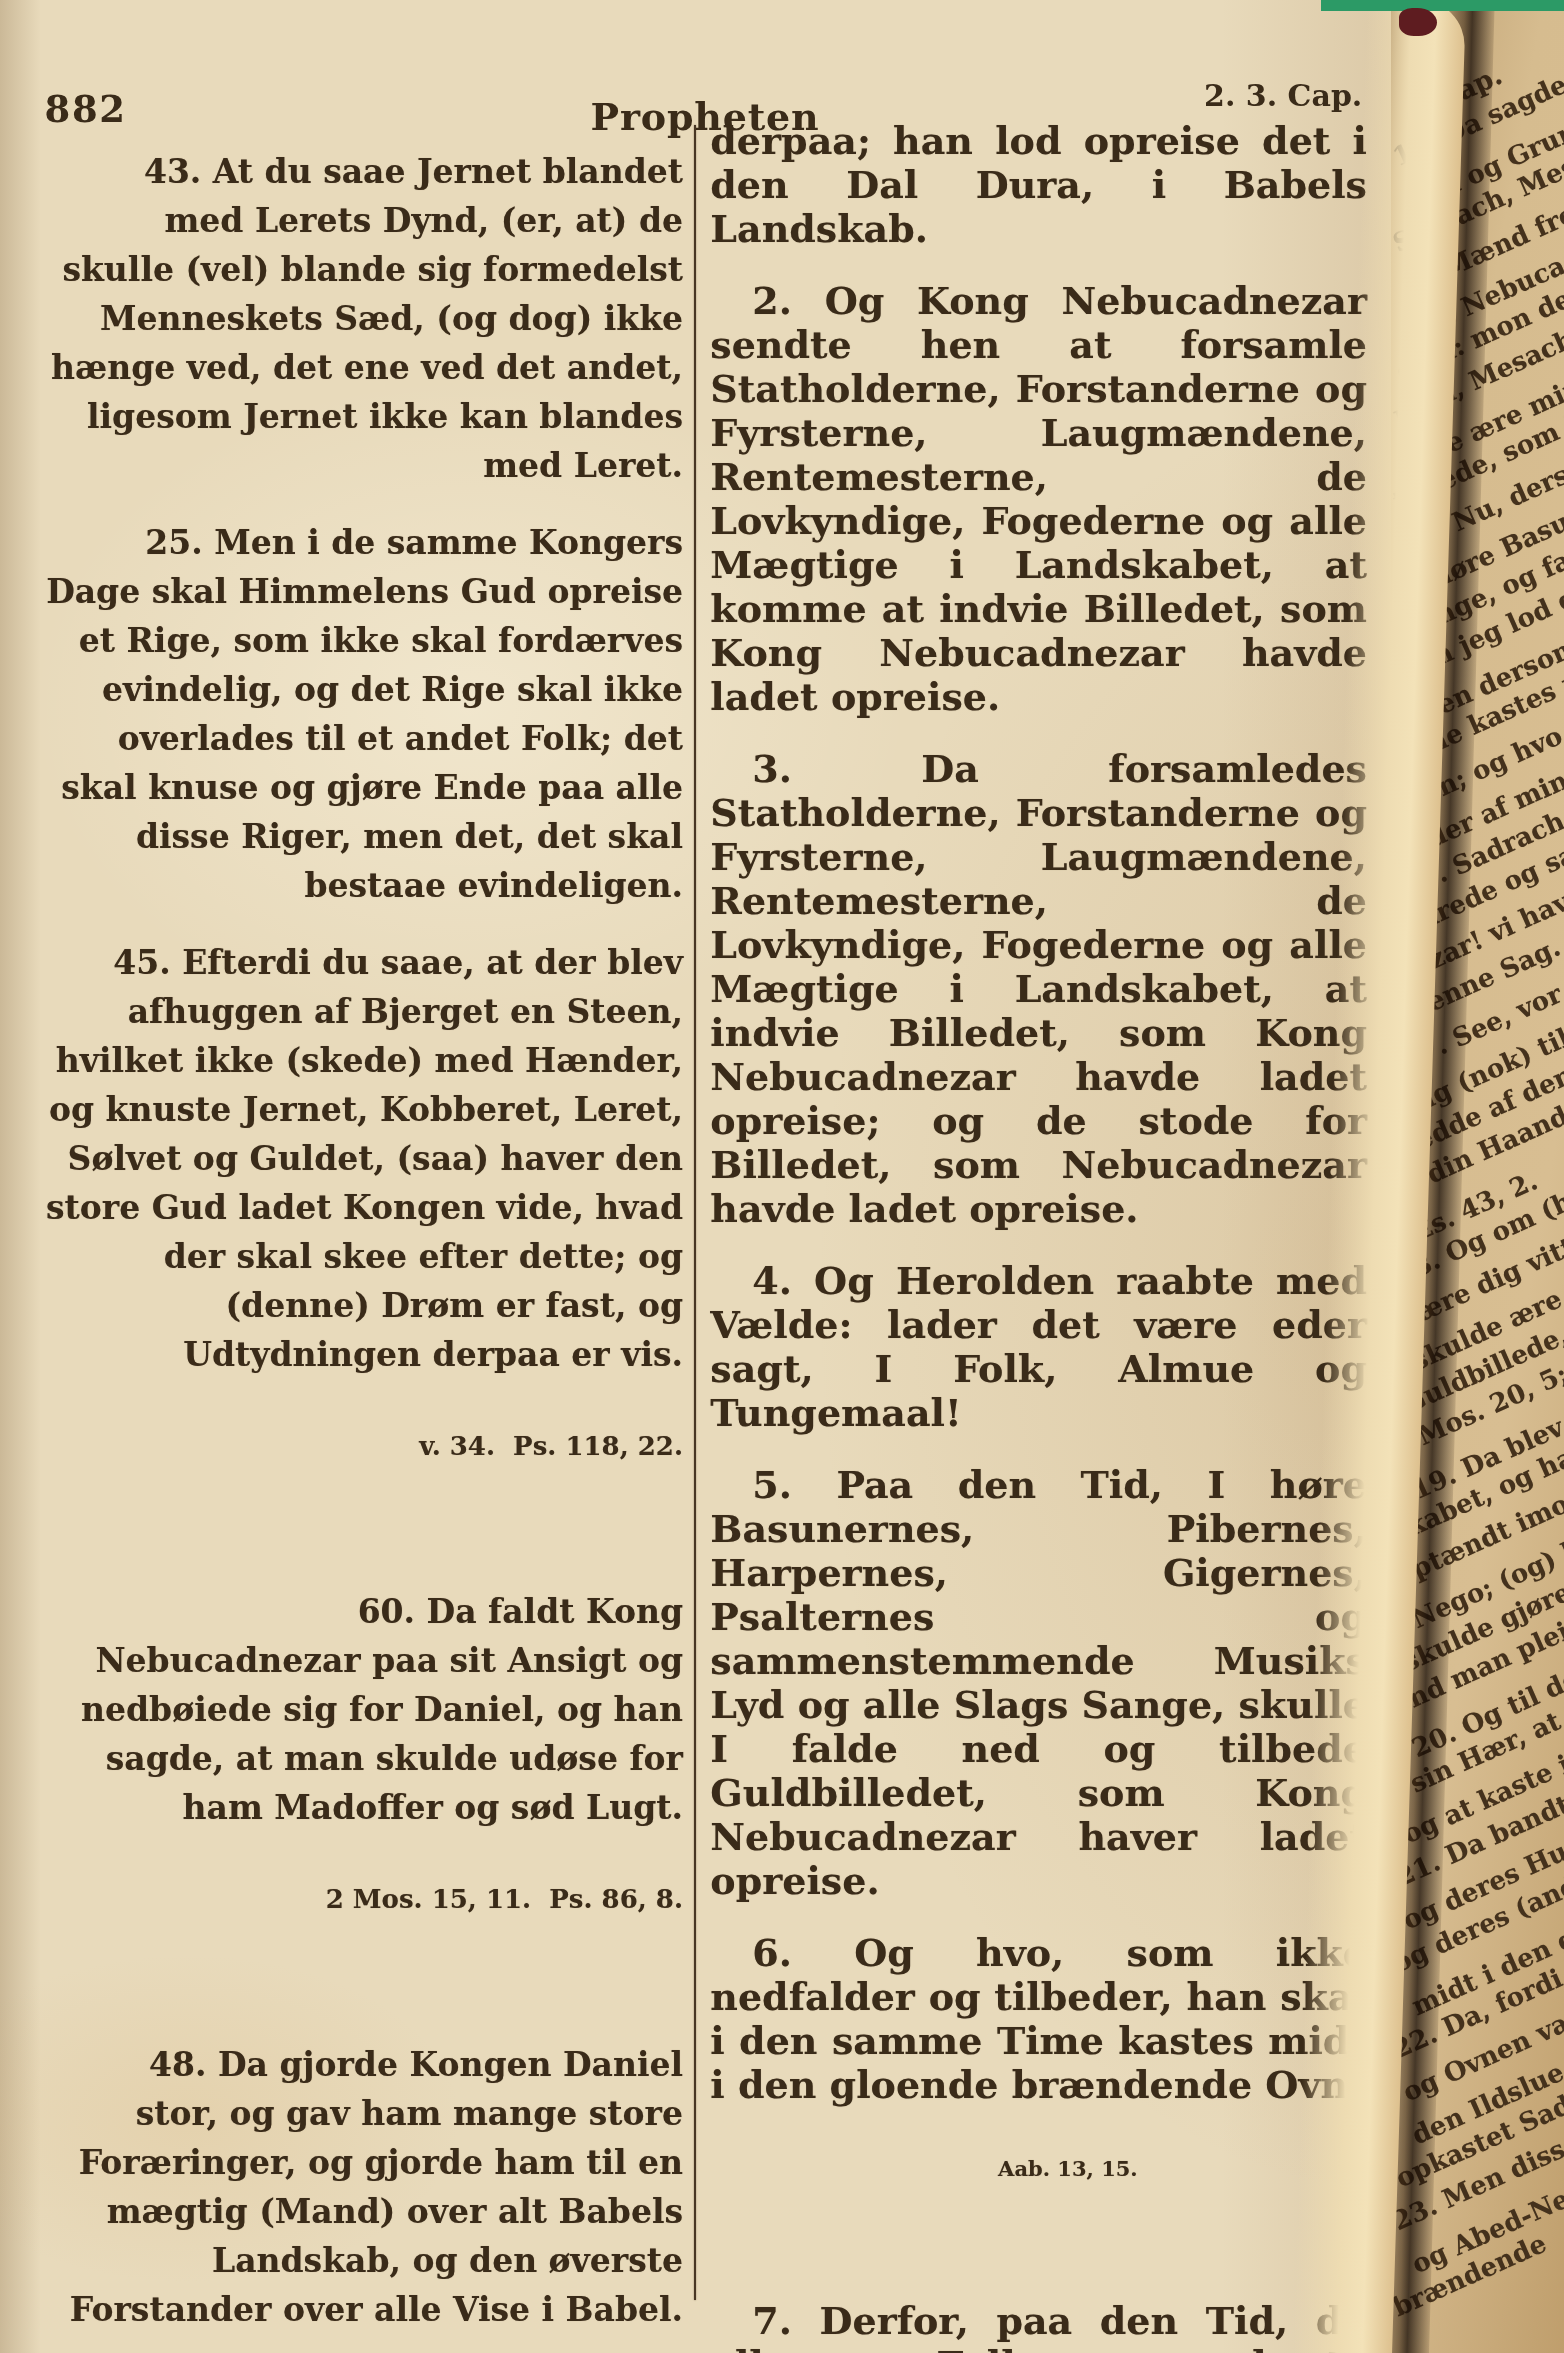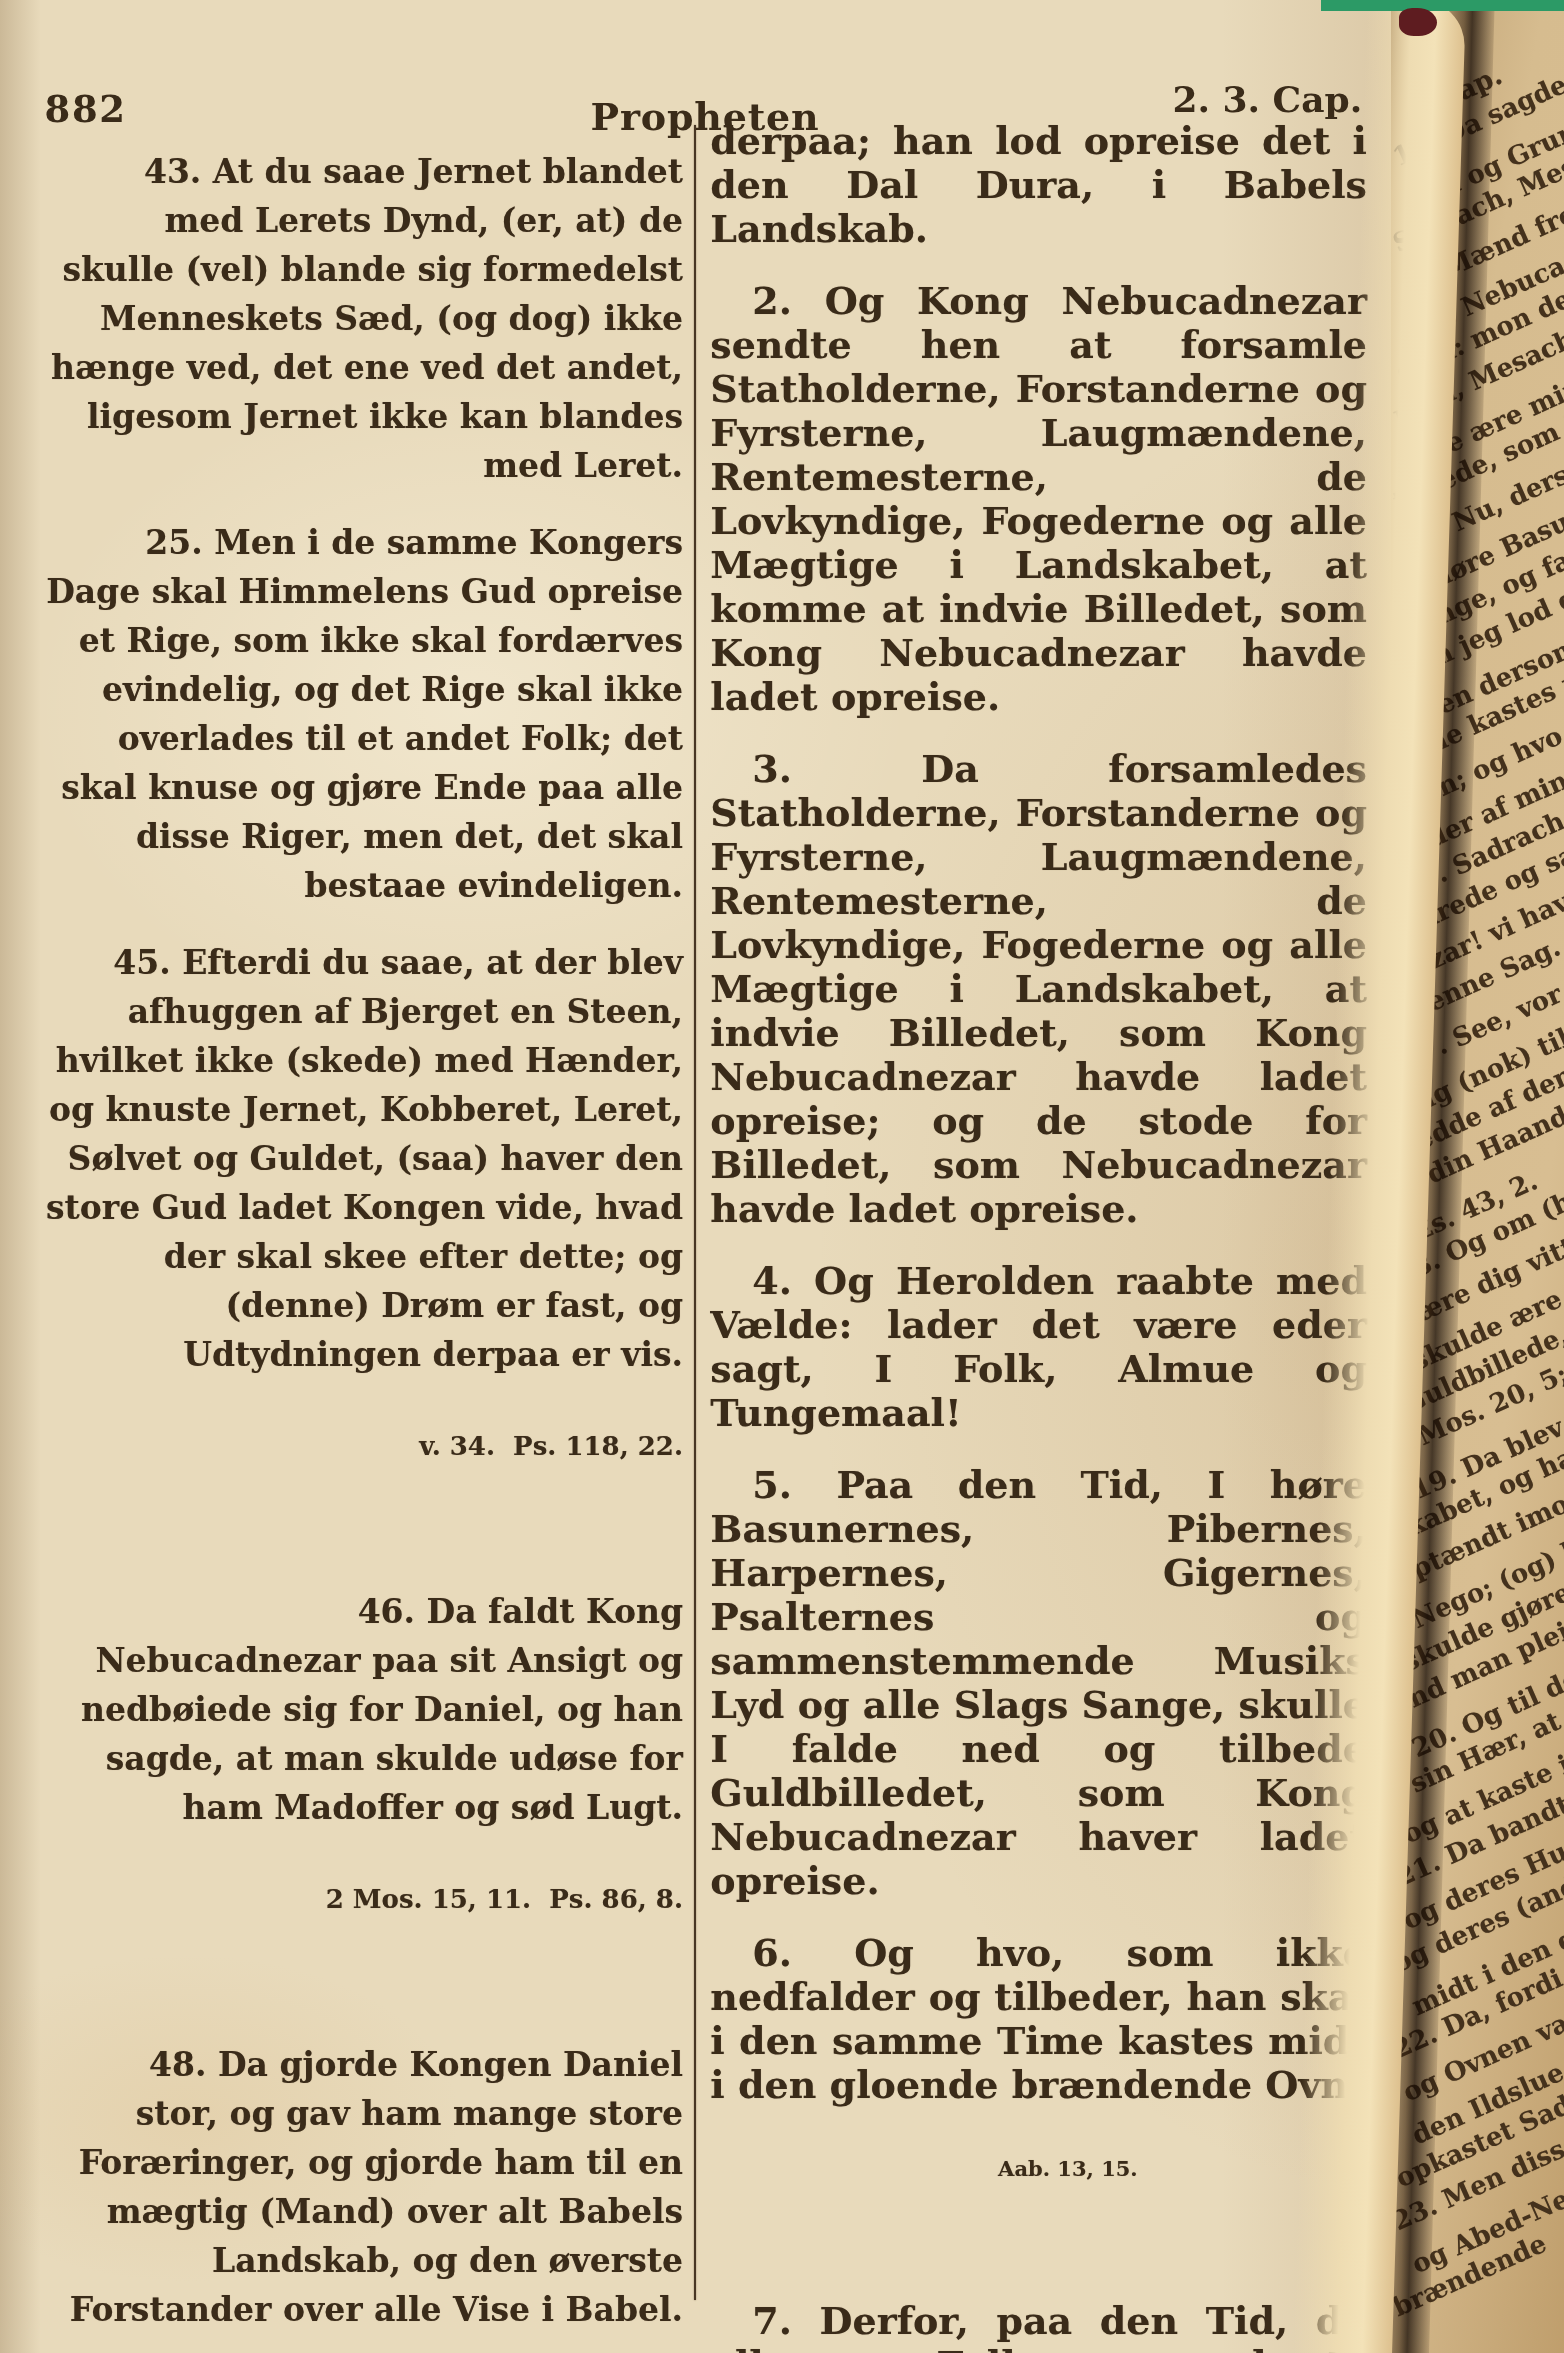--- a/index.html
+++ b/index.html
@@ -15,21 +15,21 @@
     background-image:
       radial-gradient(ellipse 626px 469px at 30% 30%, rgba(255,250,234,.38), transparent 70%),
       radial-gradient(ellipse 782px 1252px at 88% 55%, rgba(171,130,72,.20), transparent 72%),
       radial-gradient(ellipse 391px 235px at 12% 90%, rgba(210,170,110,.18), transparent 70%),
       linear-gradient(to right, rgba(110,78,38,.24) 0, rgba(110,78,38,0) 2.6%),
       linear-gradient(to left, rgba(150,105,55,.30) 0, rgba(150,105,55,0) 22%);
   }
   .header{position:absolute;top:64px;left:43px;width:1324px;height:55px;}
   .page-number{position:absolute;left:1.6px;top:0;font-size:37px;letter-spacing:1.6px;margin-top:23px;}
   .running-title{position:absolute;left:50%;top:1.6px;transform:translateX(-50%);font-size:38px;letter-spacing:0.8px;margin-top:28px;}
-  .chapter-label{position:absolute;right:4.7px;top:14px;font-size:36px;}
+  .chapter-label{position:absolute;right:4.7px;top:14px;font-size:30px;}
   
   .cols{position:absolute;left:43px;top:119px;width:1324px;display:flex;align-items:flex-start;}
   .col{min-width:0;}
   .col.left{width:640px;}
   .col.right{flex:1;}
   .divider{width:2.3px;height:2175px;background:#483624;margin:6.3px 14px 0 11px;flex:none;
            box-shadow:0 0 1.6px rgba(60,40,20,.6);}
   .para{margin:0;text-align:justify;position:relative;
         text-shadow:0 0 0.8px rgba(58,40,22,.35);}
   .col.left .para{font-size:33px;line-height:49px;text-align:right;}
@@ -92,21 +92,21 @@
       </p>
         <p class="para p-verse">
         <span class="ptext">45. Efterdi du saae, at der blev afhuggen af Bjerget en Steen, hvilket ikke (skede) med Hænder, og knuste Jernet, Kobberet, Leret, Sølvet og Guldet, (saa) haver den store Gud ladet Kongen vide, hvad der skal skee efter dette; og (denne) Drøm er fast, og Udtydningen derpaa er vis.</span>
         
       </p>
         <p class="para p-ref">
         <span class="ptext">v. 34.  Ps. 118, 22.</span>
         
       </p>
         <p class="para p-verse">
-        <span class="ptext">46. Da faldt Kong Nebucadnezar paa sit Ansigt og nedbøiede sig for Daniel, og han sagde, at man skulde udøse for ham Madoffer og sød Lugt.</span>
+        <span class="ptext">60. Da faldt Kong Nebucadnezar paa sit Ansigt og nedbøiede sig for Daniel, og han sagde, at man skulde udøse for ham Madoffer og sød Lugt.</span>
         
       </p>
         <p class="para p-ref">
         <span class="ptext">2 Mos. 15, 11.  Ps. 86, 8.</span>
         
       </p>
         <p class="para p-verse">
         <span class="ptext">48. Da gjorde Kongen Daniel stor, og gav ham mange store Foræringer, og gjorde ham til en mægtig (Mand) over alt Babels Landskab, og den øverste Forstander over alle Vise i Babel.</span>
         
       </p>

